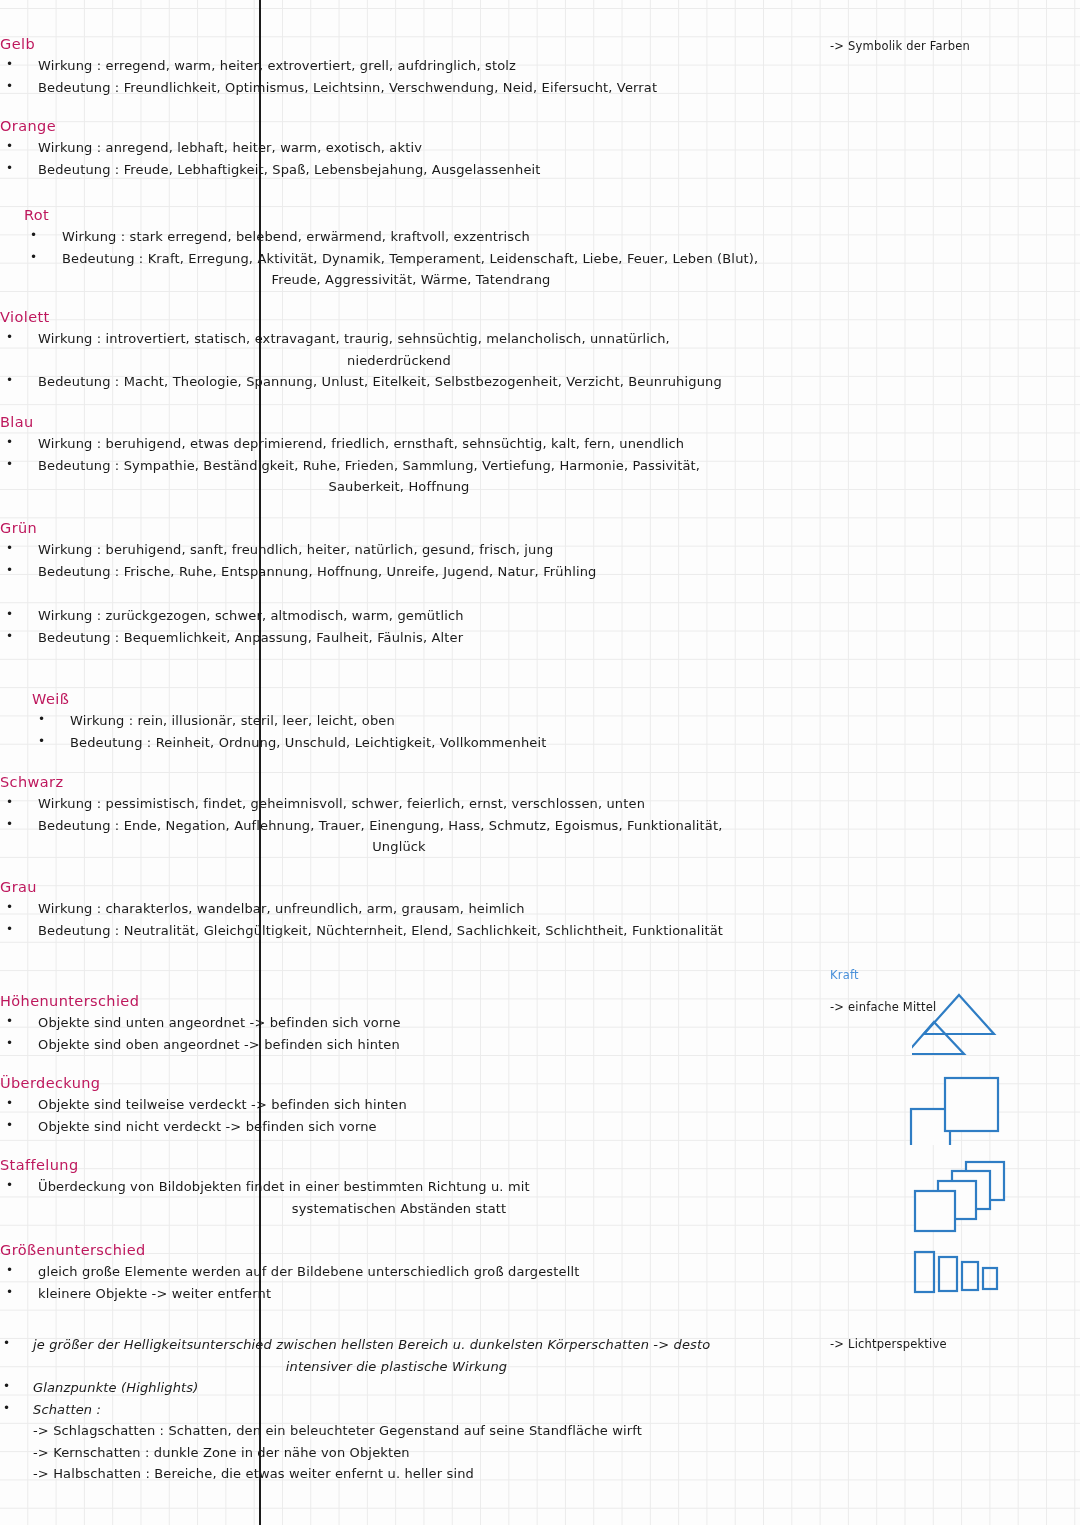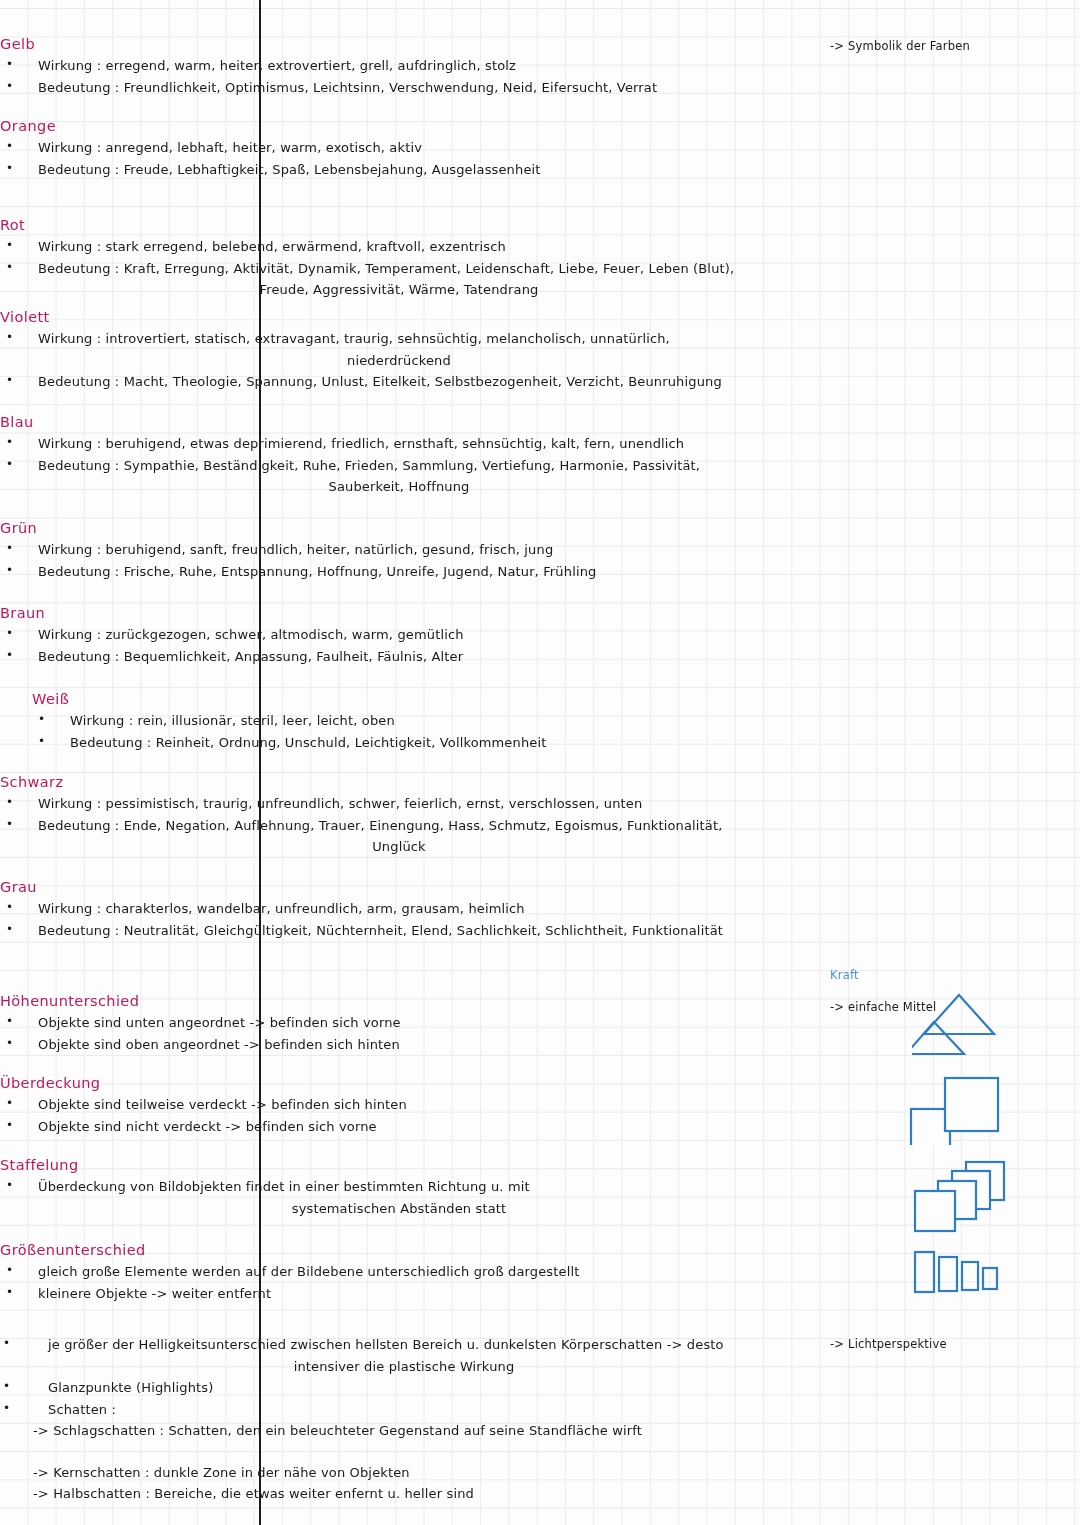--- a/index.html
+++ b/index.html
@@ -88,21 +88,21 @@
     content: "\2022";
     position: absolute;
     left: 6px;
     top: -1px;
     font-size: 12px;
     color: #1a1a1a;
   }
   ul.items li.nobullet { padding-left: 38px; text-align: center; }
   ul.items li.nobullet::before { content: ""; }
 
-  ul.items.tight li { padding-left: 48px; }
+  ul.items.tight li { padding-left: 33px; font-style: italic; }
   ul.items.tight li::before { left: 3px; }
 
   
   .arrowline {
     font-size: 13px;
     line-height: 21.5px;
     color: #1a1a1a;
     padding-left: 38px;
     letter-spacing: .15px;
   }
@@ -135,21 +135,21 @@
   </div>
 
   <div class="color-block" style="top:118px;">
     <div class="grp-title hand">Orange</div>
     <ul class="items">
       <li class="hand">Wirkung : anregend, lebhaft, heiter, warm, exotisch, aktiv</li>
       <li class="hand">Bedeutung : Freude, Lebhaftigkeit, Spaß, Lebensbejahung, Ausgelassenheit</li>
     </ul>
   </div>
 
-  <div class="color-block" style="top:217px;">
+  <div class="color-block" style="top:207px;padding-left:24px;">
     <div class="grp-title hand">Rot</div>
     <ul class="items">
       <li class="hand">Wirkung : stark erregend, belebend, erwärmend, kraftvoll, exzentrisch</li>
       <li class="hand">Bedeutung : Kraft, Erregung, Aktivität, Dynamik, Temperament, Leidenschaft, Liebe, Feuer, Leben (Blut),</li>
       <li class="hand nobullet">Freude, Aggressivität, Wärme, Tatendrang</li>
     </ul>
   </div>
 
   <div class="color-block" style="top:309px;">
     <div class="grp-title hand">Violett</div>
@@ -171,39 +171,38 @@
 
   <div class="color-block" style="top:520px;">
     <div class="grp-title hand">Grün</div>
     <ul class="items">
       <li class="hand">Wirkung : beruhigend, sanft, freundlich, heiter, natürlich, gesund, frisch, jung</li>
       <li class="hand">Bedeutung : Frische, Ruhe, Entspannung, Hoffnung, Unreife, Jugend, Natur, Frühling</li>
     </ul>
   </div>
 
   <div class="color-block" style="top:605px;">
-    <div class="grp-title hand">Braun</div>
     <ul class="items">
       <li class="hand">Wirkung : zurückgezogen, schwer, altmodisch, warm, gemütlich</li>
       <li class="hand">Bedeutung : Bequemlichkeit, Anpassung, Faulheit, Fäulnis, Alter</li>
     </ul>
   </div>
 
   <div class="color-block" style="top:691px;padding-left:32px;">
     <div class="grp-title hand">Weiß</div>
     <ul class="items">
       <li class="hand">Wirkung : rein, illusionär, steril, leer, leicht, oben</li>
       <li class="hand">Bedeutung : Reinheit, Ordnung, Unschuld, Leichtigkeit, Vollkommenheit</li>
     </ul>
   </div>
 
   <div class="color-block" style="top:774px;">
     <div class="grp-title hand">Schwarz</div>
     <ul class="items">
-      <li class="hand">Wirkung : pessimistisch, traurig, unfreundlich, schwer, feierlich, ernst, verschlossen, unten</li>
+      <li class="hand">Wirkung : pessimistisch, findet, geheimnisvoll, schwer, feierlich, ernst, verschlossen, unten</li>
       <li class="hand">Bedeutung : Ende, Negation, Auflehnung, Trauer, Einengung, Hass, Schmutz, Egoismus, Funktionalität,</li>
       <li class="hand nobullet">Unglück</li>
     </ul>
   </div>
 
   <div class="color-block" style="top:879px;">
     <div class="grp-title hand">Grau</div>
     <ul class="items">
       <li class="hand">Wirkung : charakterlos, wandelbar, unfreundlich, arm, grausam, heimlich</li>
       <li class="hand">Bedeutung : Neutralität, Gleichgültigkeit, Nüchternheit, Elend, Sachlichkeit, Schlichtheit, Funktionalität</li>
@@ -267,17 +266,17 @@
   </svg>
 
   <div class="color-block" style="top:1334px;">
     <ul class="items tight">
       <li class="hand">je größer der Helligkeitsunterschied zwischen hellsten Bereich u. dunkelsten Körperschatten -&gt; desto</li>
       <li class="hand nobullet">intensiver die plastische Wirkung</li>
       <li class="hand">Glanzpunkte (Highlights)</li>
       <li class="hand">Schatten :</li>
     </ul>
     <div class="arrowline hand" style="padding-left:33px;">-&gt; Schlagschatten : Schatten, den ein beleuchteter Gegenstand auf seine Standfläche wirft</div>
-    <div class="arrowline hand" style="padding-left:33px;margin-top:20px;">-&gt; Kernschatten : dunkle Zone in der nähe von Objekten</div>
+    <div class="arrowline hand" style="padding-left:33px;">-&gt; Kernschatten : dunkle Zone in der nähe von Objekten</div>
     <div class="arrowline hand" style="padding-left:33px;">-&gt; Halbschatten : Bereiche, die etwas weiter enfernt u. heller sind</div>
   </div>
 
 </div>
 
 </body></html>

